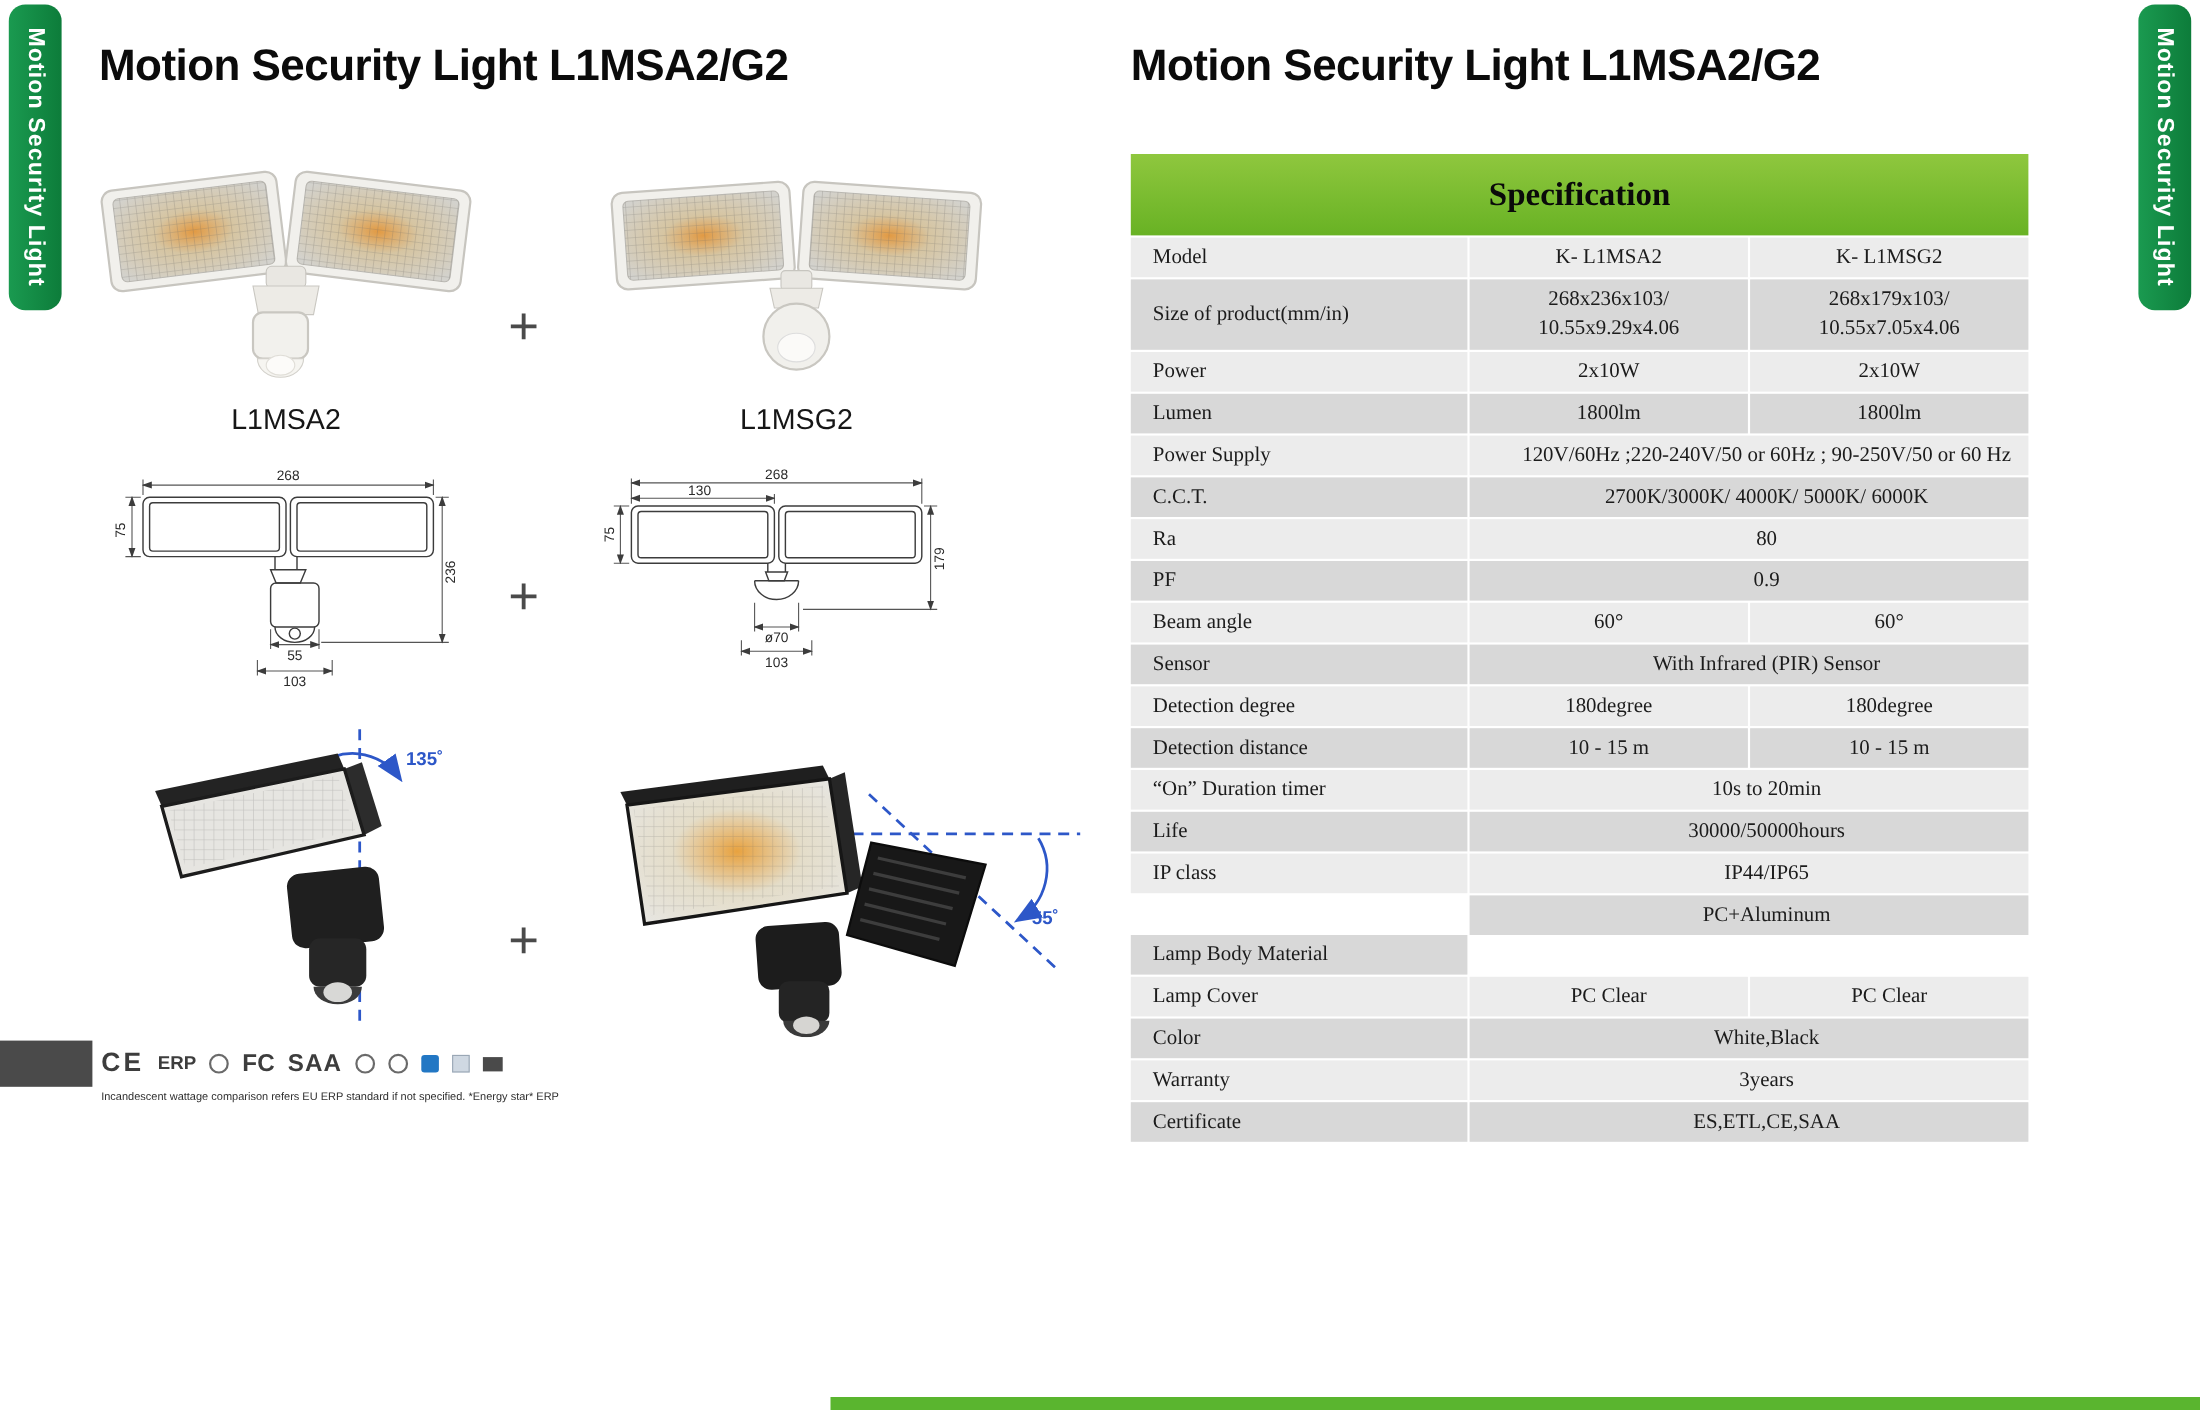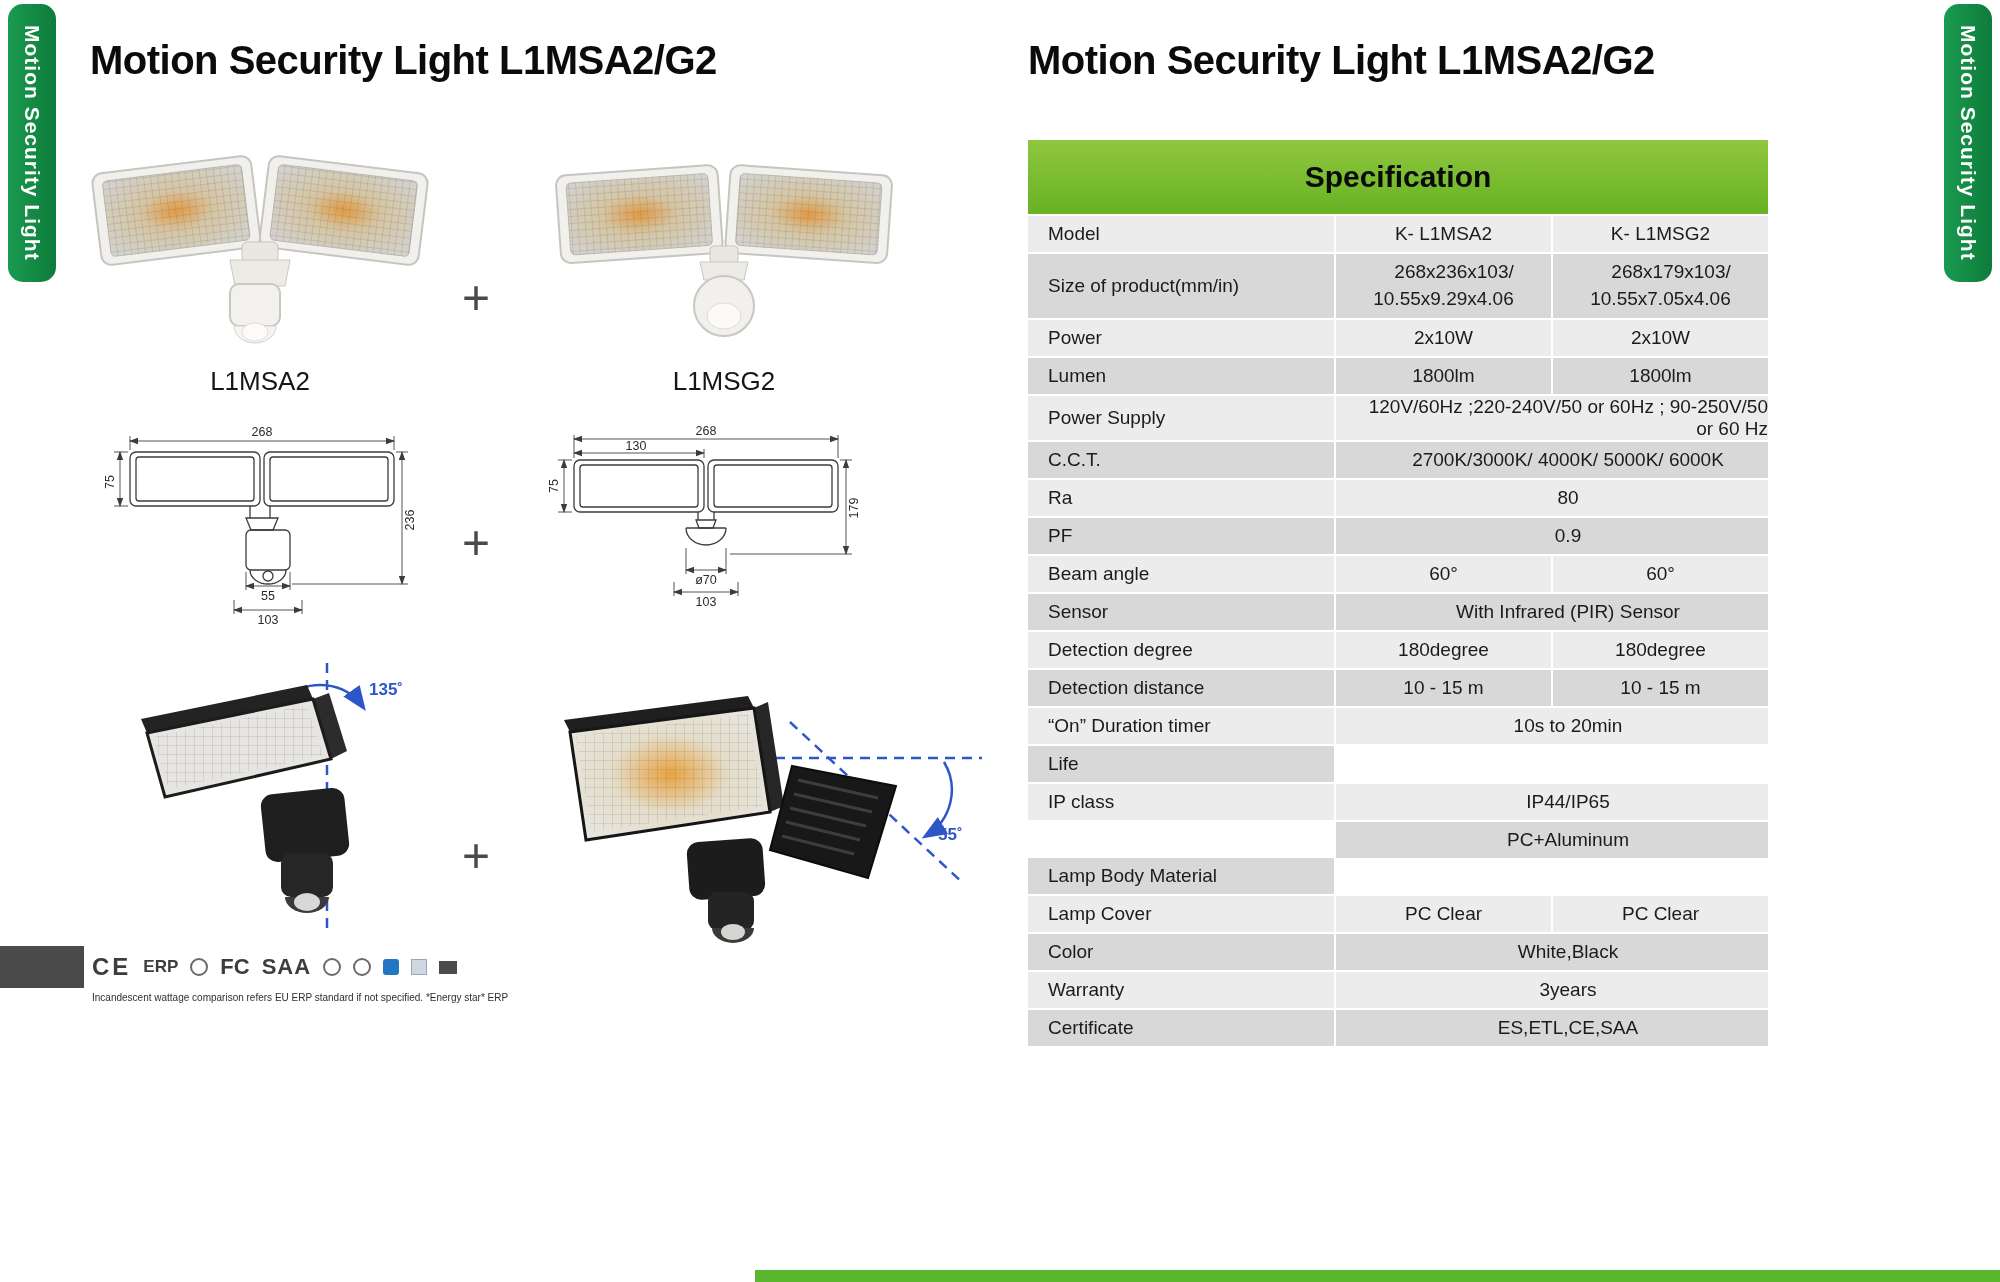--- a/index.html
+++ b/index.html
@@ -12,31 +12,31 @@
 
   .side-tab { width:48px; height:278px; border-radius:15px;
               background:linear-gradient(90deg,#1a9a50,#0d7c3a);
               display:flex; align-items:center; justify-content:center; }
   .side-tab span { writing-mode:vertical-rl; color:#fff; font-weight:700;
                    font-size:21px; letter-spacing:1px; }
 
   .product-label { font-size:26px; color:#161616; text-align:center; }
   .plus-sign { font-size:48px; color:#4a4a4a; font-weight:500; }
 
-  .spec-table { width:740px; }
+  .spec-table { width:816px;font-family:Liberation Serif, serif; }
   .spec-header { height:74px; margin-bottom:2px;
                  background:linear-gradient(180deg,#8fc73e,#68b224);
                  display:flex; align-items:center; justify-content:center; }
   .spec-header span { font-size:30px; font-weight:700; color:#0a0a0a; }
   .spec-rows { display:grid; row-gap:2px; }
   .srow { display:grid; grid-template-columns:306px 1fr 1fr; column-gap:2px; }
   .srow .cell { min-height:36px; display:flex; align-items:center;
                 font-size:19px; color:#1b1b1b; }
   .srow .cell.lab { padding-left:20px; }
-  .srow .cell.val { justify-content:center; text-align:right; }
+  .srow .cell.val { justify-content:center; text-align:center; }
   .srow .cell.span2 { grid-column:2 / 4;padding-left:32px; }
   .srow.tall .cell { min-height:64px; }
   .srow:nth-child(odd) .cell { background:#ececec; }
   .srow:nth-child(even) .cell { background:#d8d8d8; }
   .two-line { line-height:1.4; }
 
   .dim-text { fill:#2b2b2b; font-size:12.5px; font-family:"Liberation Sans", sans-serif; }
   .angle-label { fill:#2d57c8; font-size:17px; font-weight:700;
                  font-family:"Liberation Sans", sans-serif; }
 
@@ -354,20 +354,21 @@
       <div class="cell val">10 - 15 m</div>
     </div>
 
     <div class="srow">
       <div class="cell lab">“On” Duration timer</div>
       <div class="cell val span2">10s to 20min</div>
     </div>
 
     <div class="srow">
       <div class="cell lab">Life</div>
+      <div class="cell val span2">30000/50000hours</div>
     </div>
 
     <div class="srow">
       <div class="cell lab">IP class</div>
       <div class="cell val span2">IP44/IP65</div>
     </div>
 
     <div class="srow">
       <div class="cell val span2">PC+Aluminum</div>
       <div class="cell lab">Lamp Body Material</div>

